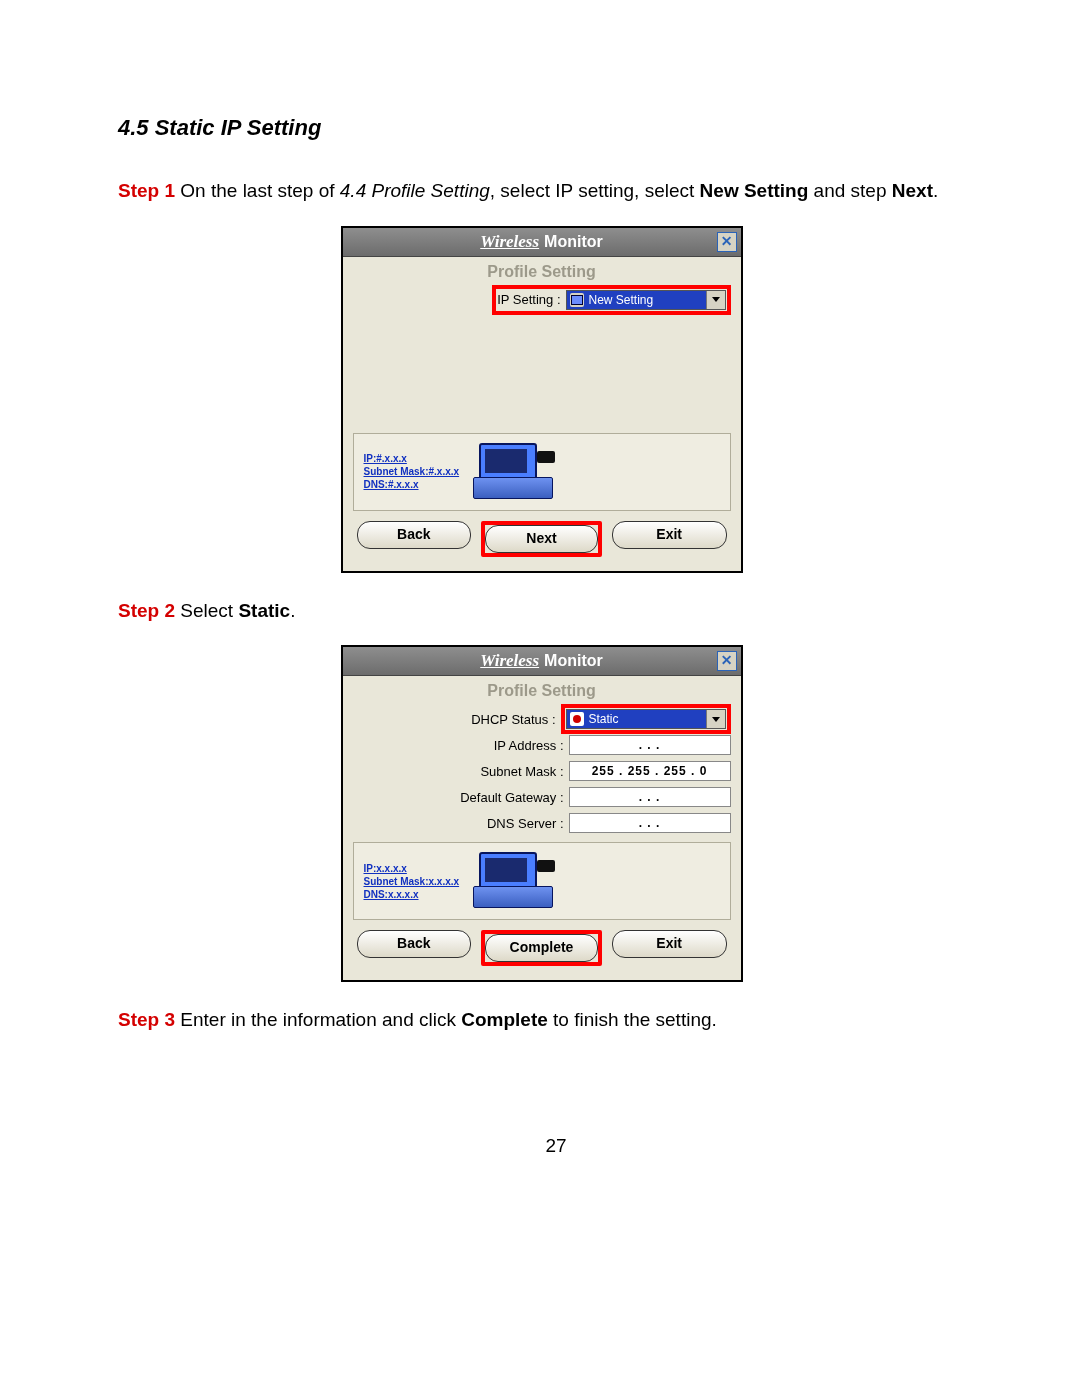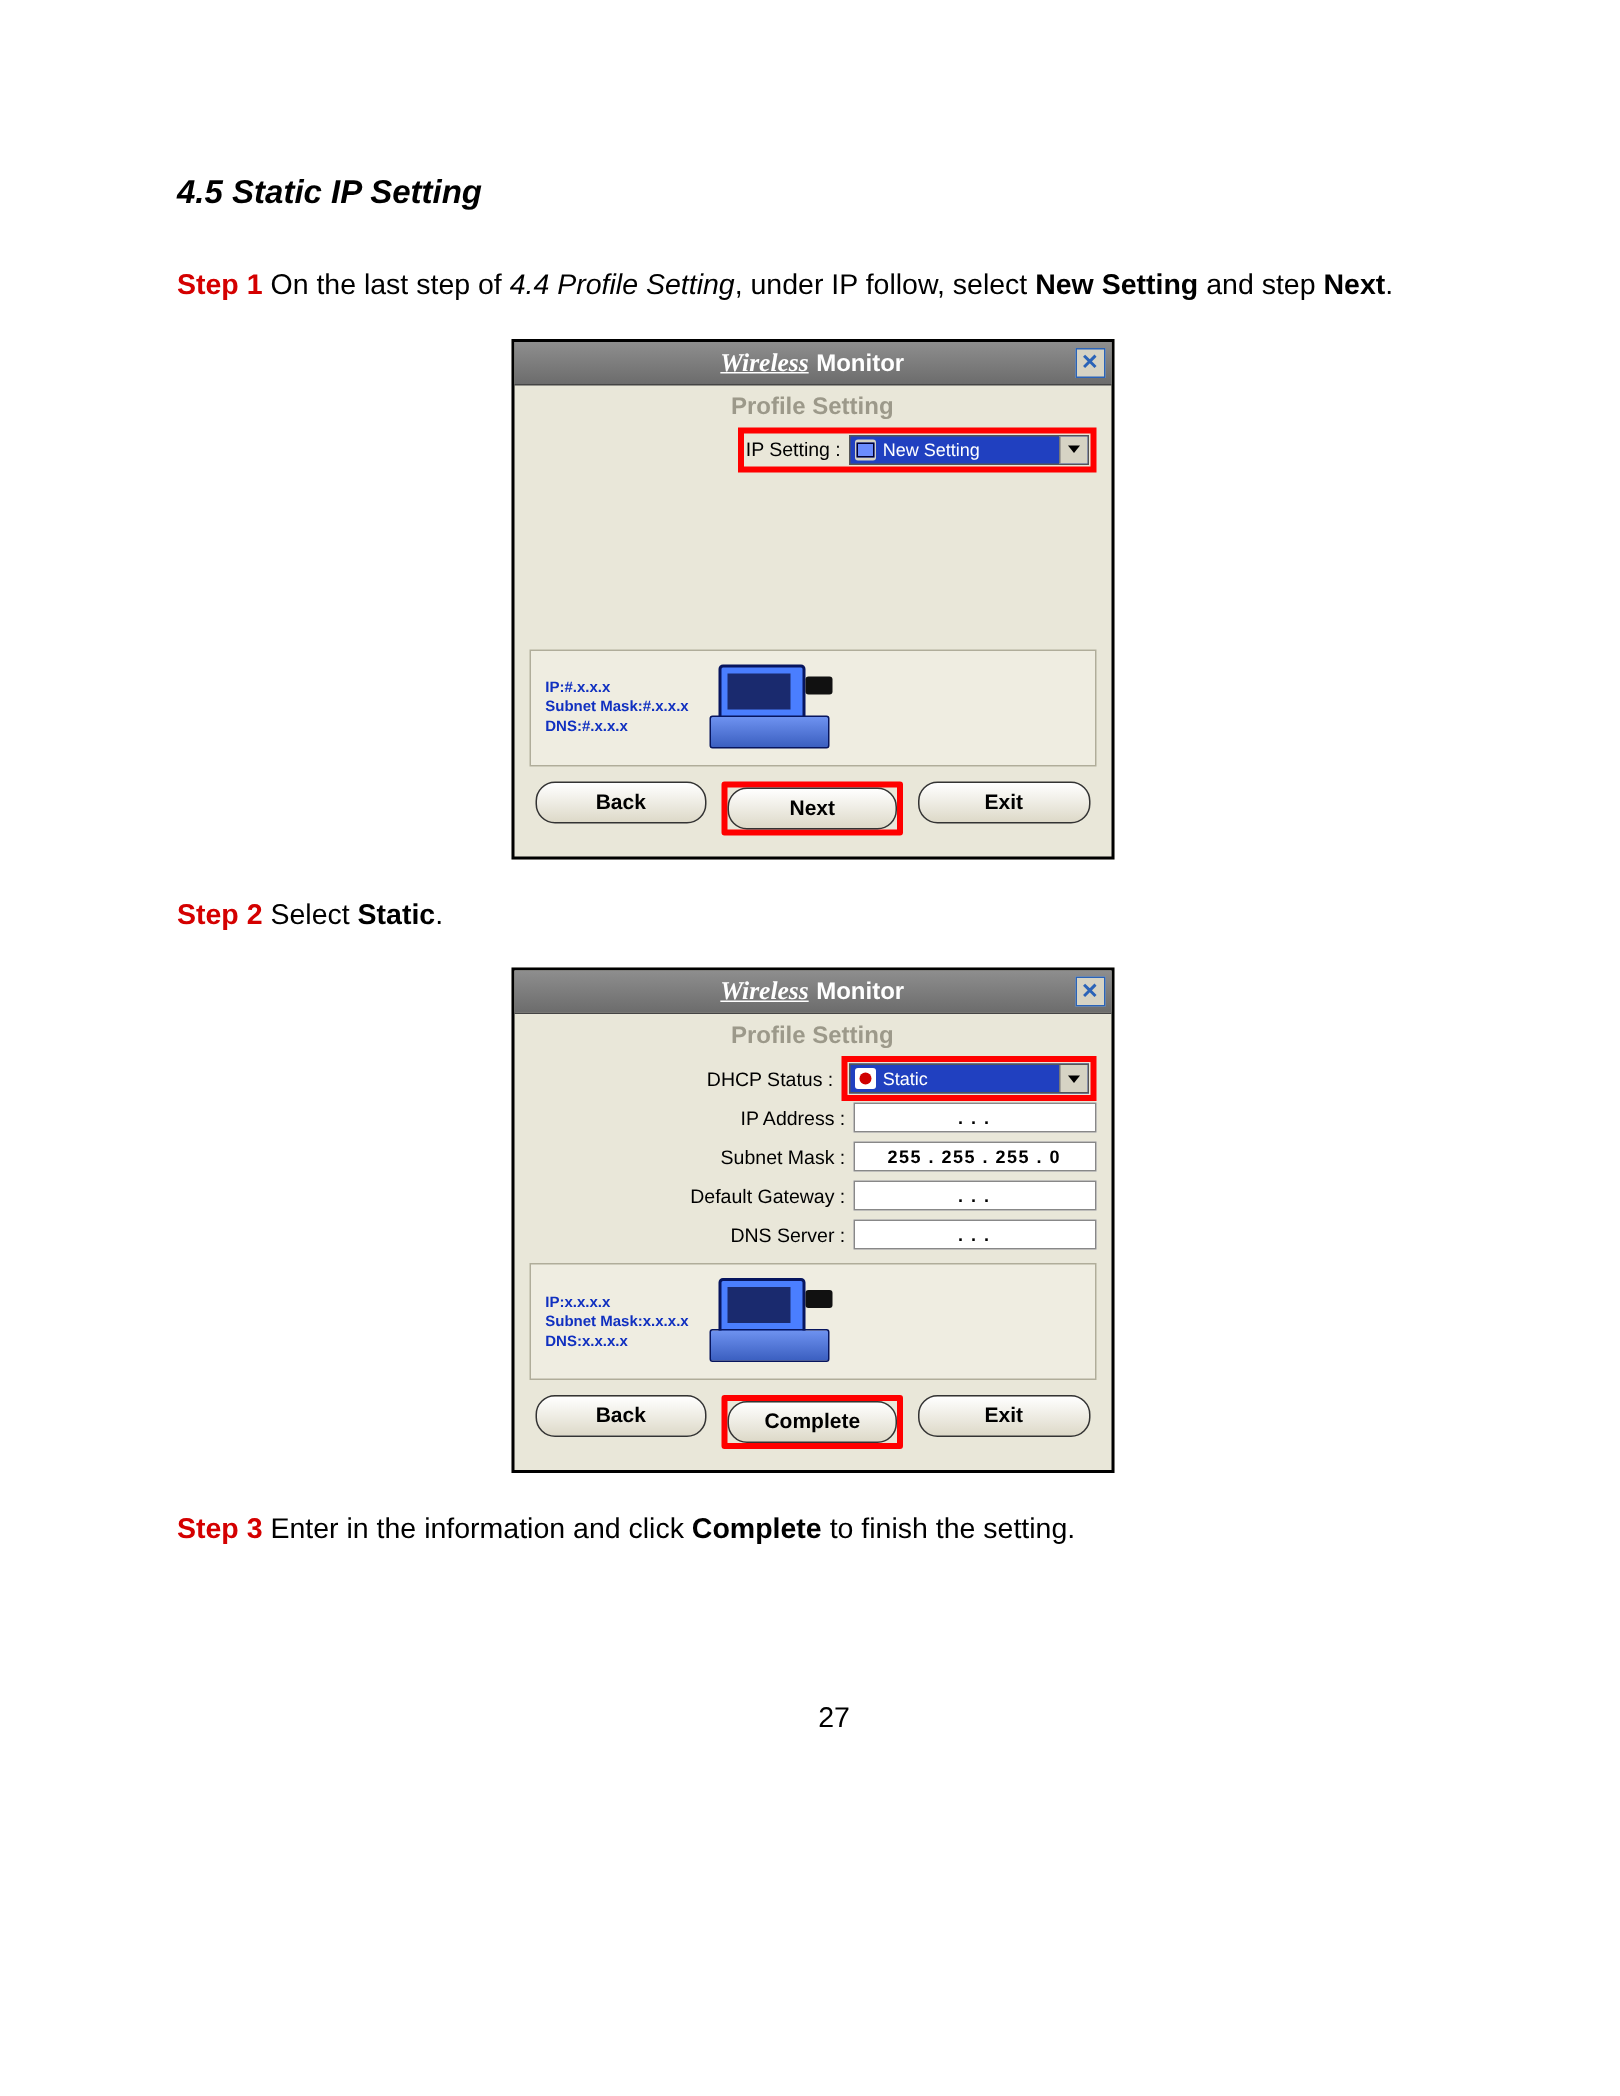--- a/index.html
+++ b/index.html
@@ -197,20 +197,21 @@
     padding: 6px 10px;
     box-sizing: border-box;
     gap: 14px;
   }
   .info-text {
     font-size: 10px;
     font-weight: bold;
     color: #1030c0;
     line-height: 1.3;
     white-space: pre;
+    text-decoration: underline;
   }
   .laptop-graphic {
     width: 82px;
     height: 58px;
     position: relative;
   }
   .laptop-screen{
     position:absolute;left:6px;top:0;width:54px;height:36px;
     background:#4a7eff;border:2px solid #07155e;border-radius:3px;
   }
@@ -261,21 +262,21 @@
 </style>
 </head>
 <body>
 
 <div class="page">
 
   <h2 class="section-heading">4.5 Static IP Setting</h2>
 
 
   <p class="step-block">
-    <span class="step-label">Step 1</span><span> On the last step of </span><span class="italic">4.4 Profile Setting</span><span>, under IP follow, select </span><span class="bold">New Setting</span><span> and step </span><span class="bold">Next</span><span>.</span>
+    <span class="step-label">Step 1</span><span> On the last step of </span><span class="italic">4.4 Profile Setting</span><span>, select IP setting, select </span><span class="bold">New Setting</span><span> and step </span><span class="bold">Next</span><span>.</span>
   </p>
 
   <div class="screenshot-wrap">
     <div class="wm-window">
       <div class="wm-titlebar">
         <div class="wm-title-text">
           <span class="wm-title-wireless">Wireless</span>
           <span>Monitor</span>
         </div>
         <div class="wm-close">✕</div>

